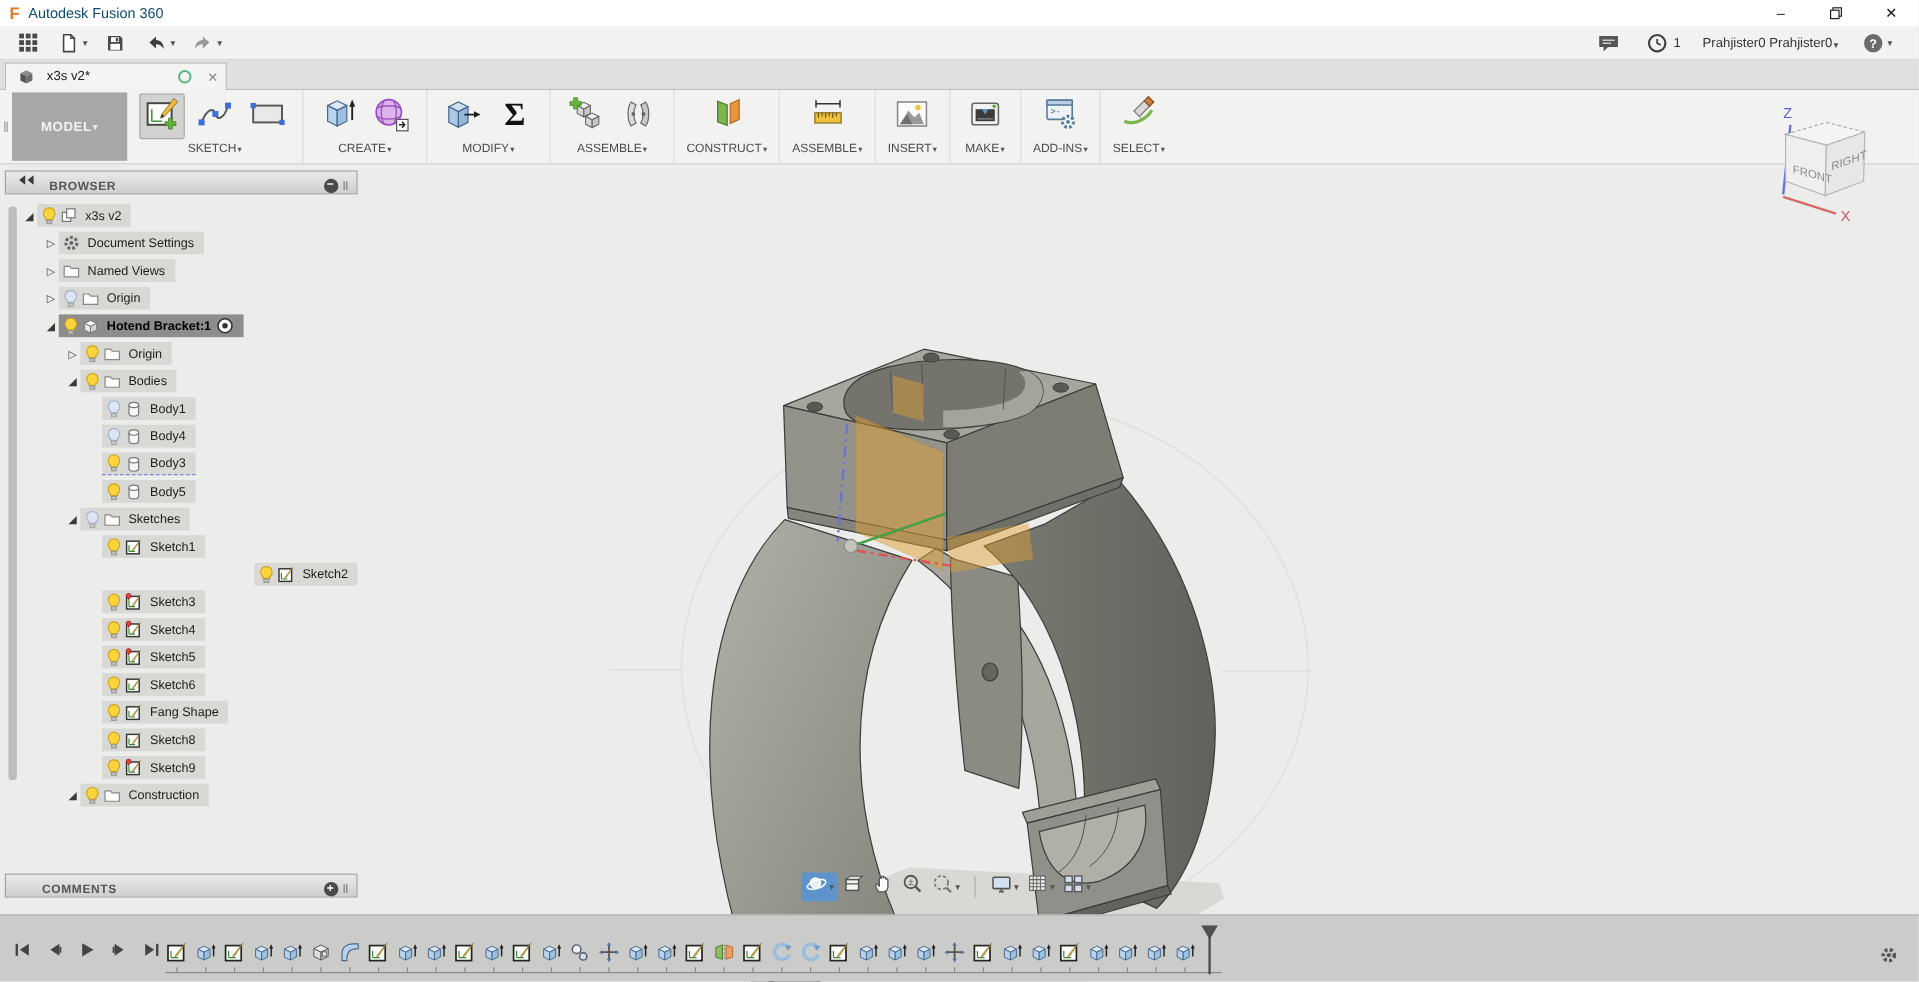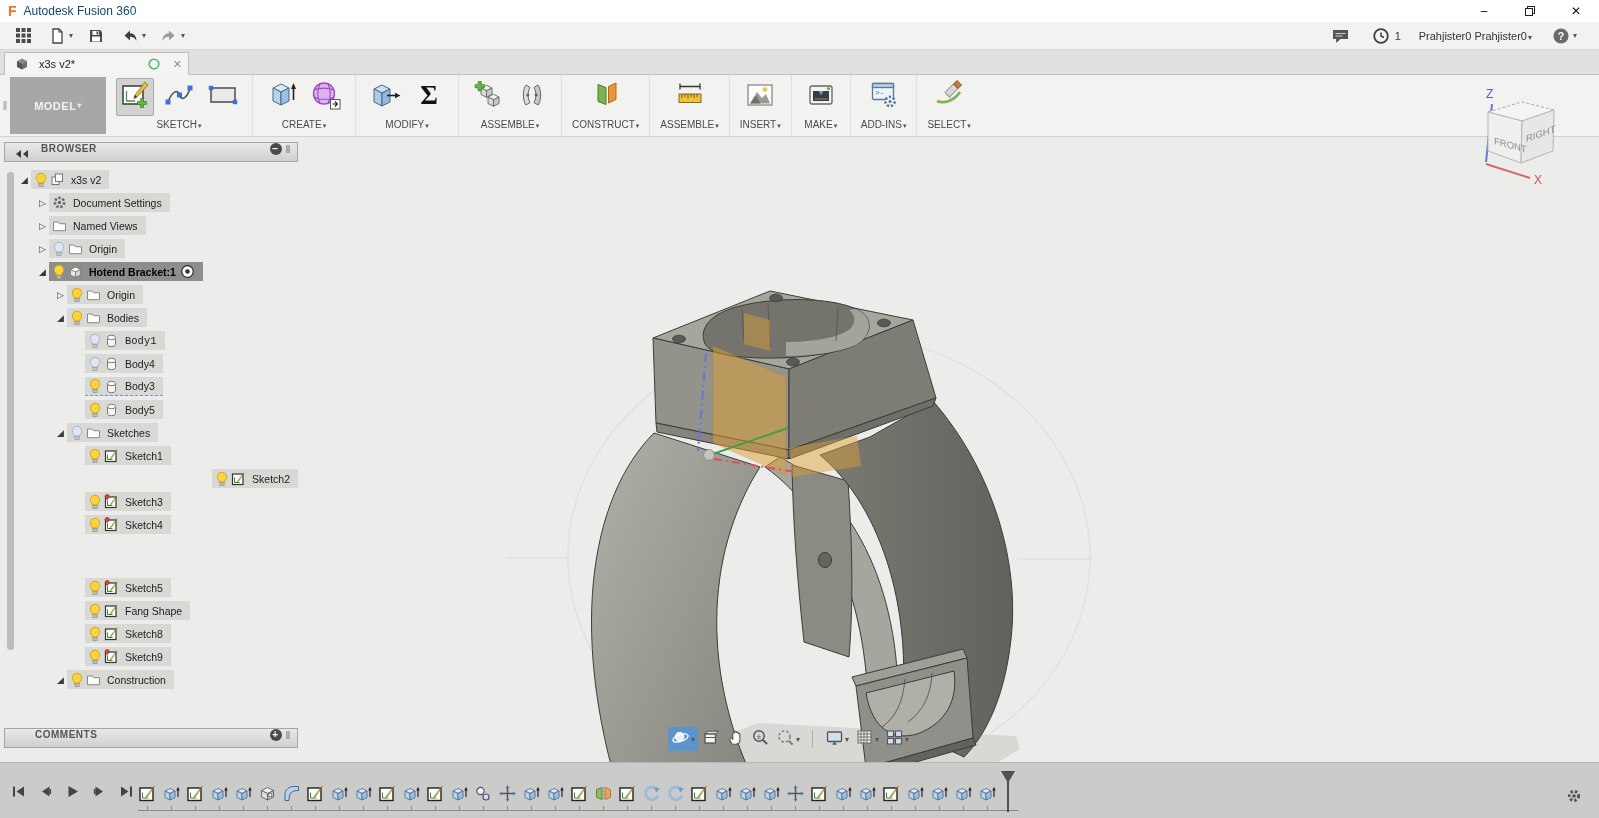--- a/index.html
+++ b/index.html
@@ -38,21 +38,21 @@
 .rib-btn{display:inline-flex;align-items:center;justify-content:center;width:38px;height:38px;border-radius:2px}
 .rib-btn.pressed{background:#d2d2d0;border:1px solid #a8a8a6}
 .rib-label{font-size:10px;color:#4a4a48;margin-top:2px;white-space:nowrap}
 .rib-label .caret{font-size:7px}
 
 #viewport{position:absolute;left:0;top:137px;width:1599px;height:625px;background:#ececea;z-index:1}
 #model-svg{position:absolute;left:0;top:0;pointer-events:none}
 #viewcube{position:absolute;left:1448px;top:84px;z-index:35}
 
 #browser{position:absolute;left:4px;top:142px;width:294px;z-index:20}
-.panel-header{height:20px;background:linear-gradient(#e9e9e8,#cfcfce);border:1px solid #a5a5a3;display:flex;align-items:flex-start;padding:0 6px;font-size:10px;font-weight:bold;color:#555;letter-spacing:.5px}
+.panel-header{height:20px;background:linear-gradient(#e9e9e8,#cfcfce);border:1px solid #a5a5a3;display:flex;align-items:flex-end;padding:0 6px;font-size:10px;font-weight:bold;color:#555;letter-spacing:.5px}
 .panel-header .ph-title{margin-left:8px}
 .ph-right{margin-left:auto;display:flex;align-items:center;gap:4px}
 .ph-circle{width:12px;height:12px;border-radius:50%;background:#4a4a48;color:#fff;font-size:10px;line-height:11px;text-align:center;font-weight:bold}
 .ph-grip{color:#8a8a88;font-size:10px}
 #tree{position:relative;padding-top:6px}
 #tree-scrollbar{position:absolute;left:3px;top:10px;width:7px;height:478px;background:#bdbdbb;border-radius:3px}
 .trow{display:flex;align-items:center;height:23px;white-space:nowrap}
 .expander{width:13px;text-align:center;font-size:9px;color:#3a3a38;flex:none}
 .chip{display:inline-flex;align-items:center;background:rgba(125,125,122,.18);padding:1px 8px 1px 2px;height:19px}
 .chip .lbl{font-size:10.5px;color:#1c1c1a;margin-left:6px}
@@ -598,21 +598,21 @@
             </svg>
           </span>
           <span class="ticon">
             <svg width="15" height="15" viewBox="0 0 15 15">
               <path d="M1.5,4 h4.5 l1.5,1.7 h6 v7 h-12 Z" fill="#fcfcfa" stroke="#888" stroke-width="1"></path>
             </svg>
           </span>
           <span class="lbl">Bodies</span>
         </span>
       </div>
-      <div class="trow" style="padding-left: 68px; font-family: Liberation Mono, monospace;">
+      <div class="trow" style="padding-left: 68px;">
         <span class="expander"></span>
         <span class="chip">
           <span class="bulbspan">
             <svg width="14" height="16" viewBox="0 0 14 16">
               <path d="M7,1.2 a4.7,4.7 0 0 1 2.9,8.4 V11 H4.1 V9.6 A4.7,4.7 0 0 1 7,1.2 Z" fill="#dde6f2" stroke="#9fb2cc" stroke-width="0.9"></path>
               <rect x="4.9" y="11.6" width="4.2" height="2.8" fill="#c9c9c5" stroke="#9a9a96" stroke-width="0.7"></rect>
             </svg>
           </span>
           <span class="ticon">
             <svg width="15" height="15" viewBox="0 0 15 15">
@@ -767,39 +767,58 @@
               <rect x="1.5" y="3" width="10.5" height="10.5" fill="#fff" stroke="#333" stroke-width="1.2"></rect>
               <path d="M3.5,11.5 V6.5 M3.5,11.5 H8.5" stroke="#2e8b2e" stroke-width="1"></path>
               <path d="M13,1.8 L7,9.3 L6,11 L7.8,10 Z" fill="#eebc3d" stroke="#8a6d1f" stroke-width="0.5"></path>
               <circle cx="3.2" cy="2.6" r="2.1" fill="#d64541" stroke="#8a1f1c" stroke-width="0.6"></circle>
               <path d="M3.2,4.5 V6.3" stroke="#8a1f1c" stroke-width="0.8"></path>
             </svg>
           </span>
           <span class="lbl">Sketch4</span>
         </span>
       </div>
-      <div class="trow" style="padding-left: 68px; margin-top: 40px;">
+      <div class="trow" style="padding-left: 68px;">
         <span class="expander"></span>
         <span class="chip">
           <span class="bulbspan">
             <svg width="14" height="16" viewBox="0 0 14 16">
               <path d="M7,1.2 a4.7,4.7 0 0 1 2.9,8.4 V11 H4.1 V9.6 A4.7,4.7 0 0 1 7,1.2 Z" fill="#ffd43a" stroke="#c9a21c" stroke-width="0.9"></path>
               <rect x="4.9" y="11.6" width="4.2" height="2.8" fill="#bdbdb9" stroke="#8f8f8b" stroke-width="0.7"></rect>
             </svg>
           </span>
           <span class="ticon">
             <svg width="15" height="15" viewBox="0 0 15 15">
               <rect x="1.5" y="3" width="10.5" height="10.5" fill="#fff" stroke="#333" stroke-width="1.2"></rect>
               <path d="M3.5,11.5 V6.5 M3.5,11.5 H8.5" stroke="#2e8b2e" stroke-width="1"></path>
               <path d="M13,1.8 L7,9.3 L6,11 L7.8,10 Z" fill="#eebc3d" stroke="#8a6d1f" stroke-width="0.5"></path>
               <circle cx="3.2" cy="2.6" r="2.1" fill="#d64541" stroke="#8a1f1c" stroke-width="0.6"></circle>
               <path d="M3.2,4.5 V6.3" stroke="#8a1f1c" stroke-width="0.8"></path>
             </svg>
           </span>
           <span class="lbl">Sketch5</span>
+        </span>
+      </div>
+      <div class="trow" style="padding-left: 68px;">
+        <span class="expander"></span>
+        <span class="chip">
+          <span class="bulbspan">
+            <svg width="14" height="16" viewBox="0 0 14 16">
+              <path d="M7,1.2 a4.7,4.7 0 0 1 2.9,8.4 V11 H4.1 V9.6 A4.7,4.7 0 0 1 7,1.2 Z" fill="#ffd43a" stroke="#c9a21c" stroke-width="0.9"></path>
+              <rect x="4.9" y="11.6" width="4.2" height="2.8" fill="#bdbdb9" stroke="#8f8f8b" stroke-width="0.7"></rect>
+            </svg>
+          </span>
+          <span class="ticon">
+            <svg width="15" height="15" viewBox="0 0 15 15">
+              <rect x="1.5" y="3" width="10.5" height="10.5" fill="#fff" stroke="#333" stroke-width="1.2"></rect>
+              <path d="M3.5,11.5 V6.5 M3.5,11.5 H8.5" stroke="#2e8b2e" stroke-width="1"></path>
+              <path d="M13,1.8 L7,9.3 L6,11 L7.8,10 Z" fill="#eebc3d" stroke="#8a6d1f" stroke-width="0.5"></path>
+            </svg>
+          </span>
+          <span class="lbl">Sketch6</span>
         </span>
       </div>
       <div class="trow" style="padding-left: 68px;">
         <span class="expander"></span>
         <span class="chip">
           <span class="bulbspan">
             <svg width="14" height="16" viewBox="0 0 14 16">
               <path d="M7,1.2 a4.7,4.7 0 0 1 2.9,8.4 V11 H4.1 V9.6 A4.7,4.7 0 0 1 7,1.2 Z" fill="#ffd43a" stroke="#c9a21c" stroke-width="0.9"></path>
               <rect x="4.9" y="11.6" width="4.2" height="2.8" fill="#bdbdb9" stroke="#8f8f8b" stroke-width="0.7"></rect>
             </svg>

